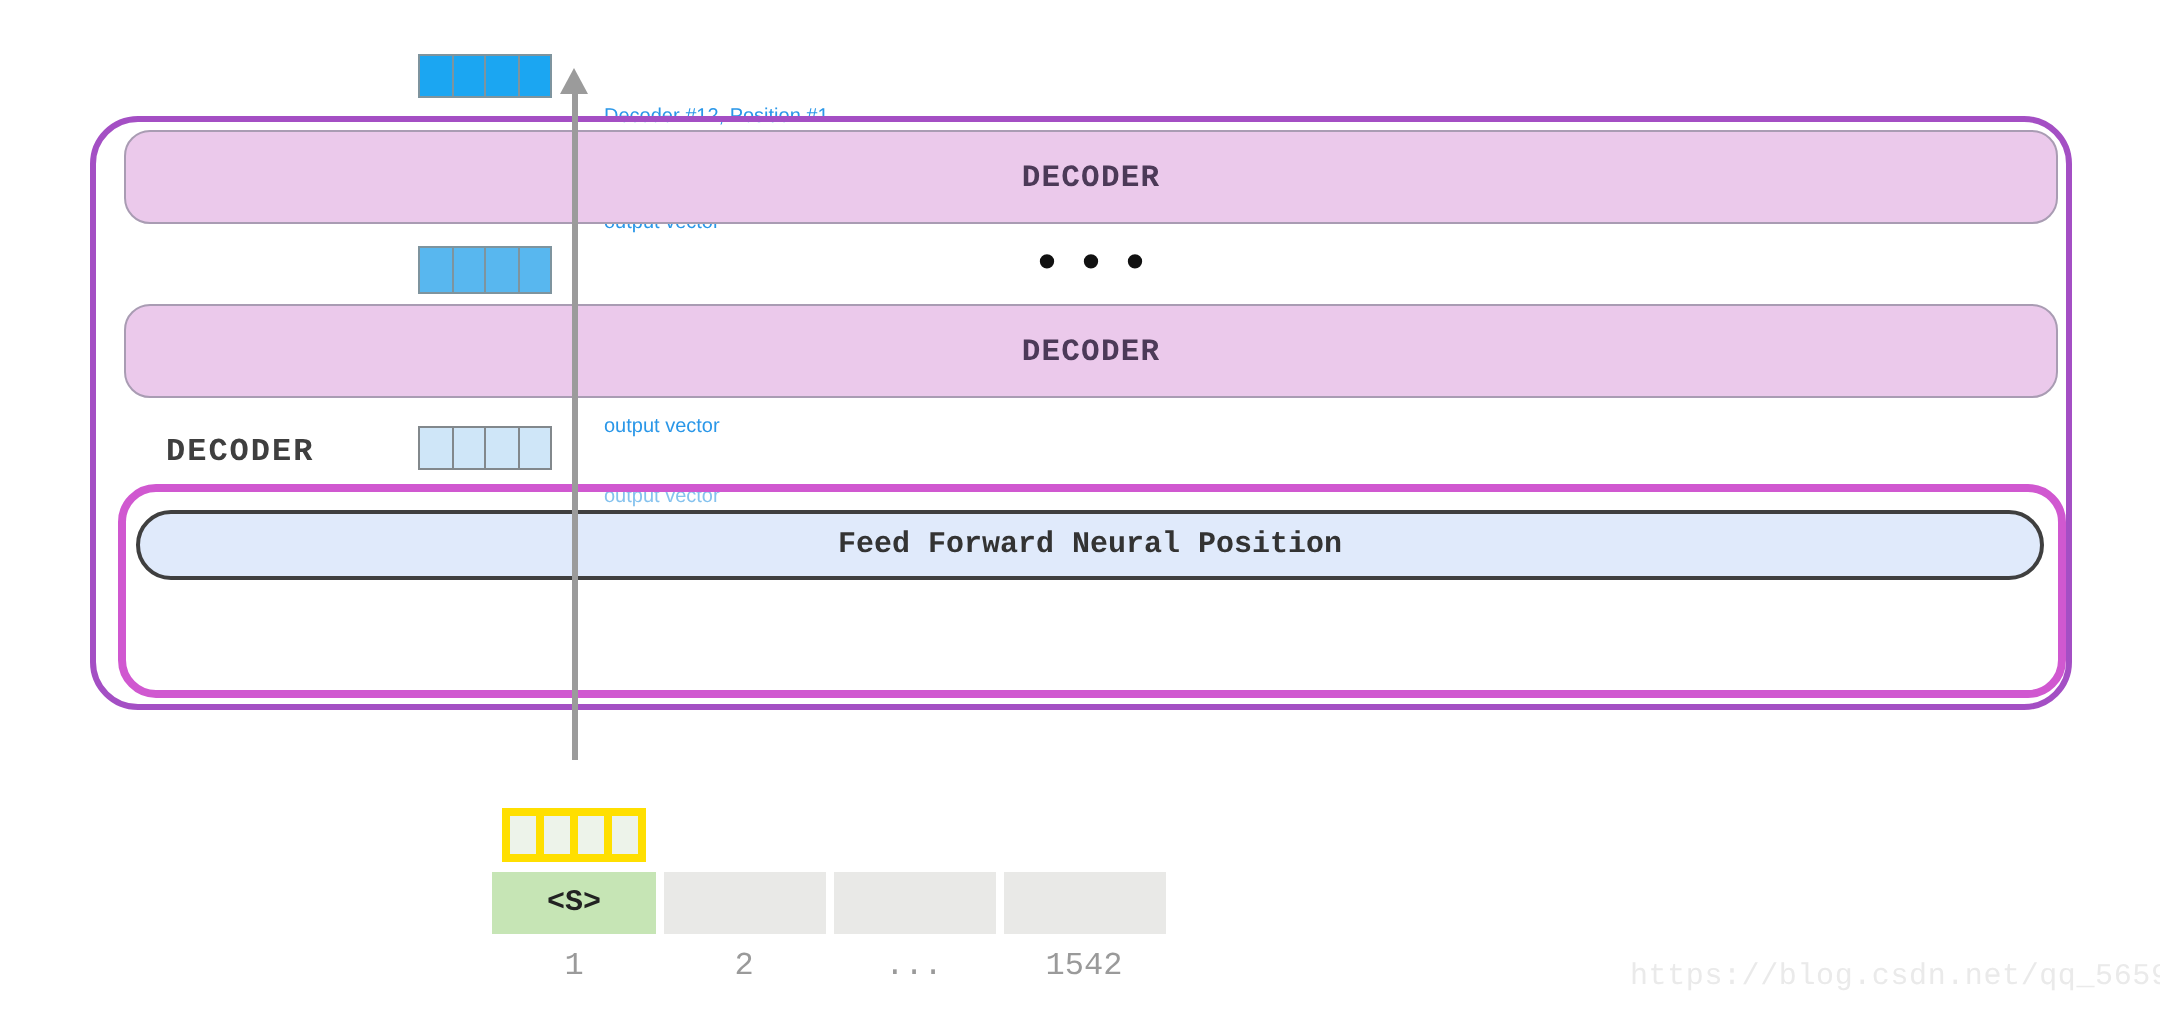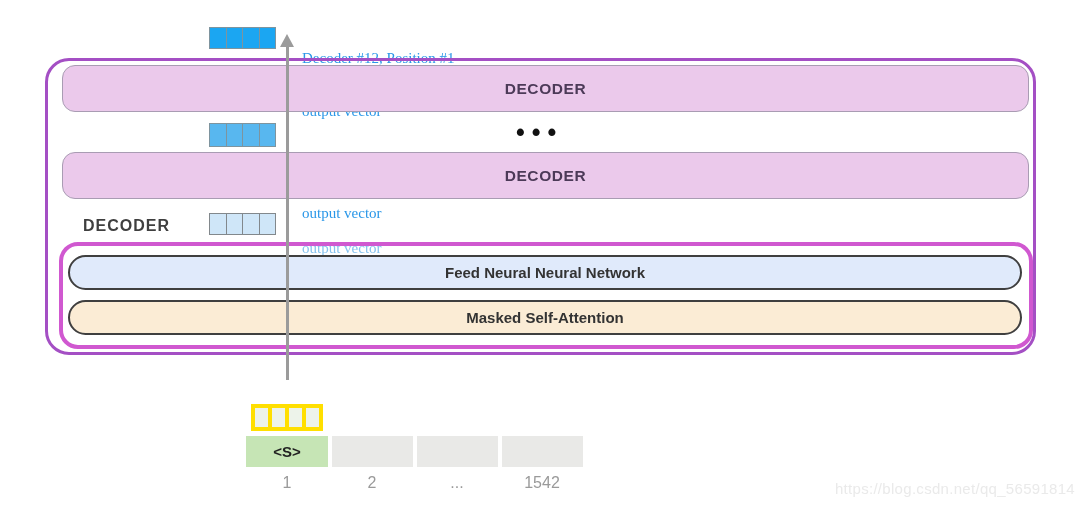--- a/index.html
+++ b/index.html
@@ -4,42 +4,42 @@
 <style>
   html, body { margin: 0; padding: 0; background: #ffffff; }
   #stage {
     position: relative;
     width: 1080px;
     height: 510px;
     background: #ffffff;
     overflow: hidden;
     font-family: "Liberation Sans", sans-serif;
   }
-  .abs { position: absolute; }
+  .abs { position: absolute; font-family: Liberation Mono, monospace; }
 
   
   .vector { display: flex; box-sizing: border-box; }
   .vector .cell { box-sizing: border-box; }
 
   .vector-top { left: 209px; top: 27px; width: 70px; height: 22px; }
   .vector-top .cell { width: 25%; height: 100%; background: #1ba6f2; border: 1px solid #7e949e; margin-left: -1px; }
   .vector-top .cell:first-child { margin-left: 0; }
 
   .vector-mid { left: 209px; top: 123px; width: 70px; height: 24px; }
   .vector-mid .cell { width: 25%; height: 100%; background: #58b7ef; border: 1px solid #7e949e; margin-left: -1px; }
   .vector-mid .cell:first-child { margin-left: 0; }
 
   .vector-pale { left: 209px; top: 213px; width: 70px; height: 22px; }
   .vector-pale .cell { width: 25%; height: 100%; background: #cfe6f8; border: 1px solid #82888c; margin-left: -1px; }
   .vector-pale .cell:first-child { margin-left: 0; }
 
   
   .mono-label {
-    font-family: Liberation Serif, serif;
-    font-size: 15px;
+    font-family: Liberation Sans, sans-serif;
+    font-size: 10px;
     line-height: 17.5px;
     color: #2a97e8;
     white-space: pre;
   }
   .mono-label.faded { color: #85c2ee; }
 
   
   .arrow-line { left: 286px; top: 46px; width: 3px; height: 334px; background: #9b9b9b; z-index: 30; }
   .arrow-head {
     left: 280px; top: 34px; width: 0; height: 0; z-index: 30;
@@ -169,24 +169,21 @@
     <div class="cell"></div>
     <div class="cell"></div>
     <div class="cell"></div>
   </div>
   <div class="abs mono-label faded" style="left:302px; top:205px;">
     <div>output vector</div>
   </div>
 
   <div class="abs inner-box"></div>
   <div class="abs pill ffnn">
-    <span>Feed Neural Neural Network</span>
-  </div>
-  <div class="abs pill attn">
-    <span>Masked Self-Attention</span>
+    <span>Feed Forward Neural Position</span>
   </div>
 
   <div class="abs yellow-vector">
     <div class="cell"></div>
     <div class="cell"></div>
     <div class="cell"></div>
     <div class="cell"></div>
   </div>
 
   <div class="abs token-cell green">&lt;s&gt;</div>

